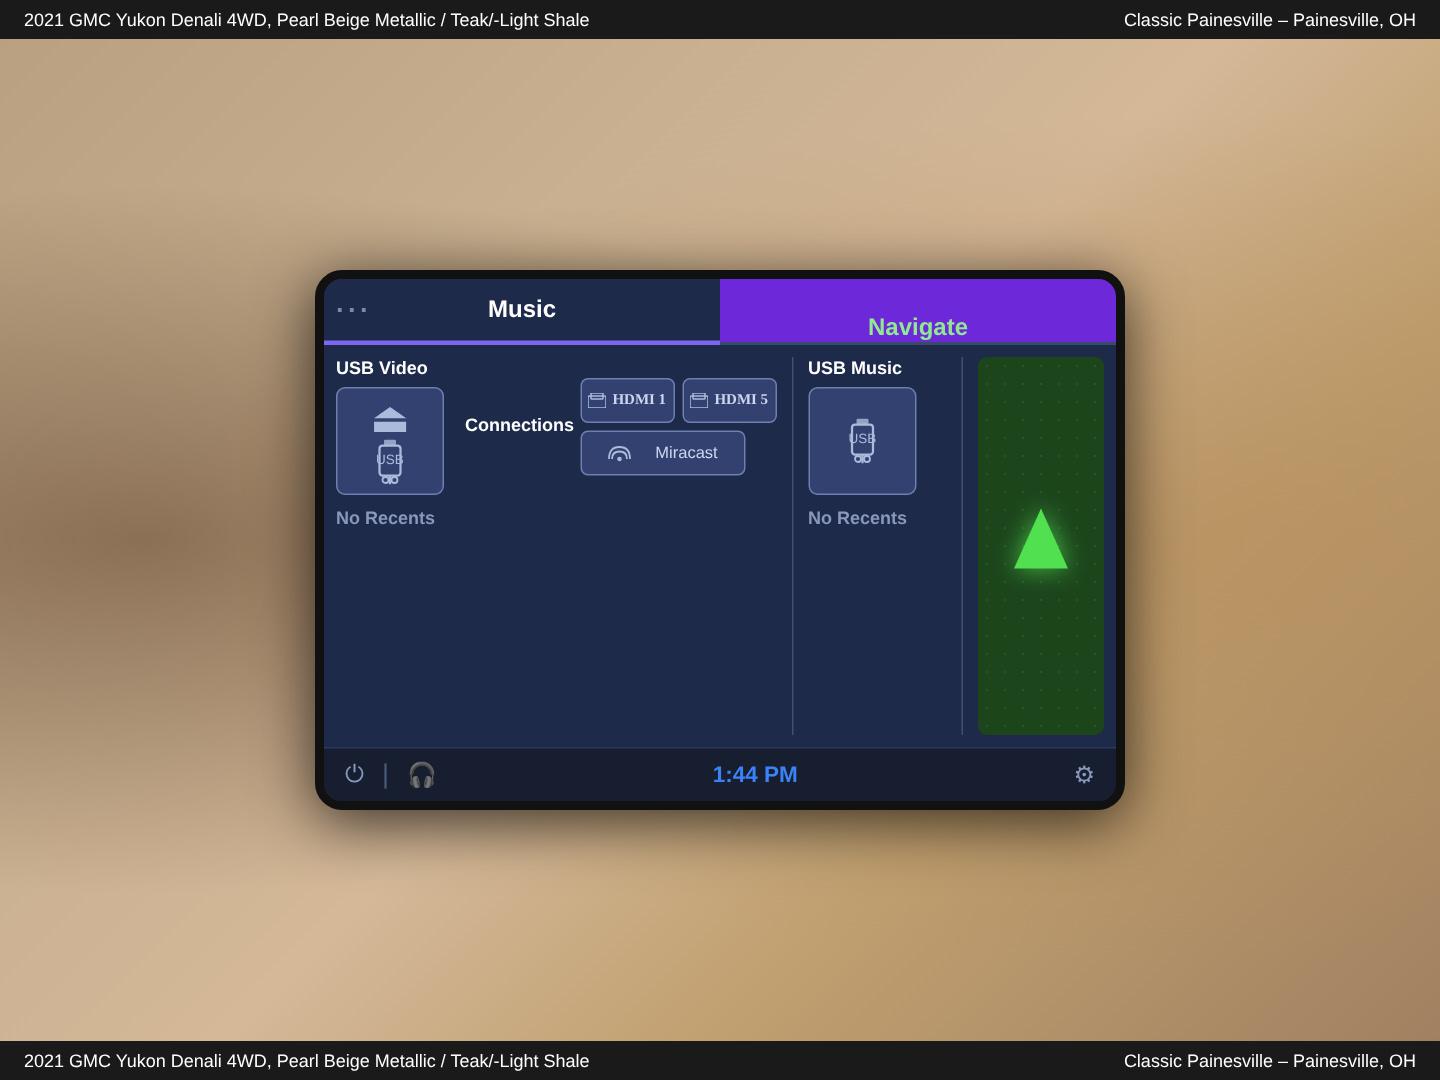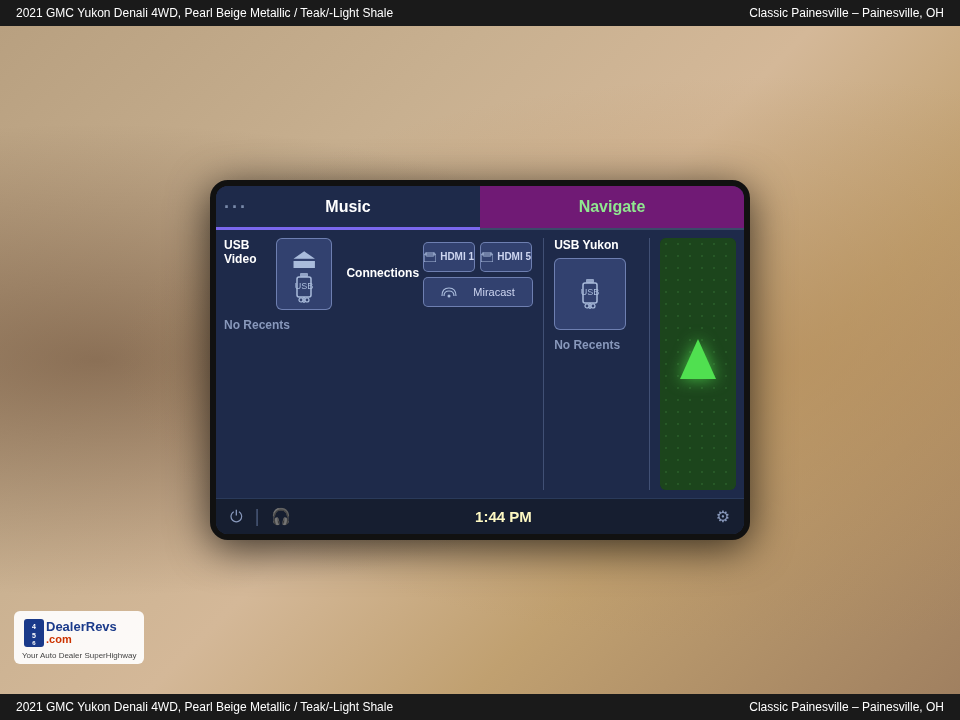--- a/index.html
+++ b/index.html
@@ -109,22 +109,23 @@
     .tab.active::after {
       content: '';
       position: absolute;
       bottom: -2px;
       left: 0;
       right: 0;
       height: 3px;
       background: #7b68ee;
     }
     .tab.navigate {
-      background: #701a75;
+      background: #6d28d9;
       color: #90e890;
+      align-items: flex-end;
     }
     .tab-dots {
       color: #7a8aaa;
       font-size: 18px;
       letter-spacing: 2px;
       position: absolute;
       left: 8px;
       top: 50%;
       transform: translateY(-50%);
     }
@@ -180,29 +181,30 @@
       gap: 5px;
     }
     .hdmi-row {
       display: flex;
       gap: 5px;
     }
     .hdmi-box {
       background: rgba(100,120,200,0.3);
       border: 1.5px solid rgba(150,170,220,0.6);
       border-radius: 5px;
-      width: 52px;
+      width: 63px;
       height: 30px;
       display: flex;
       align-items: center;
       justify-content: center;
       font-size: 10px;
       color: #cdd5f0;
       font-weight: bold;
       gap: 4px;
+      font-family: Liberation Serif, serif;
     }
     .miracast-box {
       background: rgba(100,120,200,0.3);
       border: 1.5px solid rgba(150,170,220,0.6);
       border-radius: 5px;
       width: 110px;
       height: 30px;
       display: flex;
       align-items: center;
       justify-content: center;
@@ -277,21 +279,21 @@
       justify-content: space-between;
       padding: 0 14px;
       border-top: 1px solid #2a3a5a;
     }
     .bottom-icons {
       display: flex;
       align-items: center;
       gap: 12px;
     }
     .clock-display {
-      color: #fef9c3;
+      color: #3b82f6;
       font-size: 15px;
       font-weight: bold;
     }
     .gear-icon-btn {
       color: #8898bb;
       font-size: 16px;
       cursor: pointer;
     }
 
     
@@ -340,21 +342,21 @@
           <span>Navigate</span>
         </div>
       </div>
 
       <div class="content-area">
 
         <div class="watch-panel">
 
           <div class="panel-section">
             <div class="section-items">
-              <div style="display:flex;flex-direction:row;align-items:flex-start;gap:4px;justify-content:space-between;">
+              <div style="display:flex;flex-direction:column;align-items:flex-start;gap:4px;justify-content:space-between;">
                 <span class="section-title">USB Video</span>
                 <div class="usb-box">
                   <span class="usb-icon">⏏</span>
                   <svg width="22" height="30" viewBox="0 0 22 30">
                     <rect x="7" y="0" width="8" height="4" rx="1" fill="#aabcdc" opacity="0.8"></rect>
                     <rect x="4" y="4" width="14" height="20" rx="2" fill="none" stroke="#aabcdc" stroke-width="1.5"></rect>
                     <line x1="11" y1="24" x2="11" y2="30" stroke="#aabcdc" stroke-width="1.5"></line>
                     <circle cx="8" cy="27" r="2" fill="none" stroke="#aabcdc" stroke-width="1.2"></circle>
                     <circle cx="14" cy="27" r="2" fill="none" stroke="#aabcdc" stroke-width="1.2"></circle>
                     <text x="11" y="16" text-anchor="middle" fill="#aabcdc" font-size="9">USB</text>
@@ -393,21 +395,21 @@
               </div>
             </div>
             <span class="no-recents">No Recents</span>
           </div>
         </div>
 
         <div class="v-divider"></div>
 
         <div class="listen-panel">
           <div class="panel-section">
-            <span class="section-title">USB Yukon</span>
+            <span class="section-title">USB Music</span>
             <div class="usb-box">
               <svg width="22" height="30" viewBox="0 0 22 30">
                 <rect x="7" y="0" width="8" height="4" rx="1" fill="#aabcdc" opacity="0.8"></rect>
                 <rect x="4" y="4" width="14" height="20" rx="2" fill="none" stroke="#aabcdc" stroke-width="1.5"></rect>
                 <line x1="11" y1="24" x2="11" y2="30" stroke="#aabcdc" stroke-width="1.5"></line>
                 <circle cx="8" cy="27" r="2" fill="none" stroke="#aabcdc" stroke-width="1.2"></circle>
                 <circle cx="14" cy="27" r="2" fill="none" stroke="#aabcdc" stroke-width="1.2"></circle>
                 <text x="11" y="16" text-anchor="middle" fill="#aabcdc" font-size="9">USB</text>
               </svg>
             </div>
@@ -431,33 +433,19 @@
           <span class="pipe-divider">|</span>
           <span class="headphone-icon" title="Headphone">🎧</span>
         </div>
         <span class="clock-display">1:44 PM</span>
         <span class="gear-icon-btn" title="Settings">⚙</span>
       </div>
 
     </div>
   </div>
 
-  <div class="watermark">
-    <svg width="110" height="36" viewBox="0 0 110 36">
-
-      <circle cx="10" cy="18" r="6" fill="#1a3a8a" opacity="0.3"></circle>
-      <text x="22" y="16" font-family="Arial Black, Arial" font-weight="900" font-size="13" fill="#1a3a8a">DealerRevs</text>
-      <text x="22" y="28" font-family="Arial Black, Arial" font-weight="900" font-size="11" fill="#cc3300">.com</text>
-
-      <rect x="0" y="4" width="20" height="28" rx="3" fill="#1a3a8a"></rect>
-      <text x="10" y="14" text-anchor="middle" fill="#fff" font-size="7" font-weight="bold">4</text>
-      <text x="10" y="23" text-anchor="middle" fill="#fff" font-size="7" font-weight="bold">5</text>
-      <text x="10" y="30" text-anchor="middle" fill="#fff" font-size="6" font-weight="bold">6</text>
-    </svg>
-    <span style="font-size:8px;color:#444;text-align:center;">Your Auto Dealer SuperHighway</span>
-  </div>
 
 </div>
 
 <div class="footer-bar">
   <span>2021 GMC Yukon Denali 4WD,  Pearl Beige Metallic / Teak/-Light Shale</span>
   <span>Classic Painesville – Painesville, OH</span>
 </div>
 
 </body></html>

